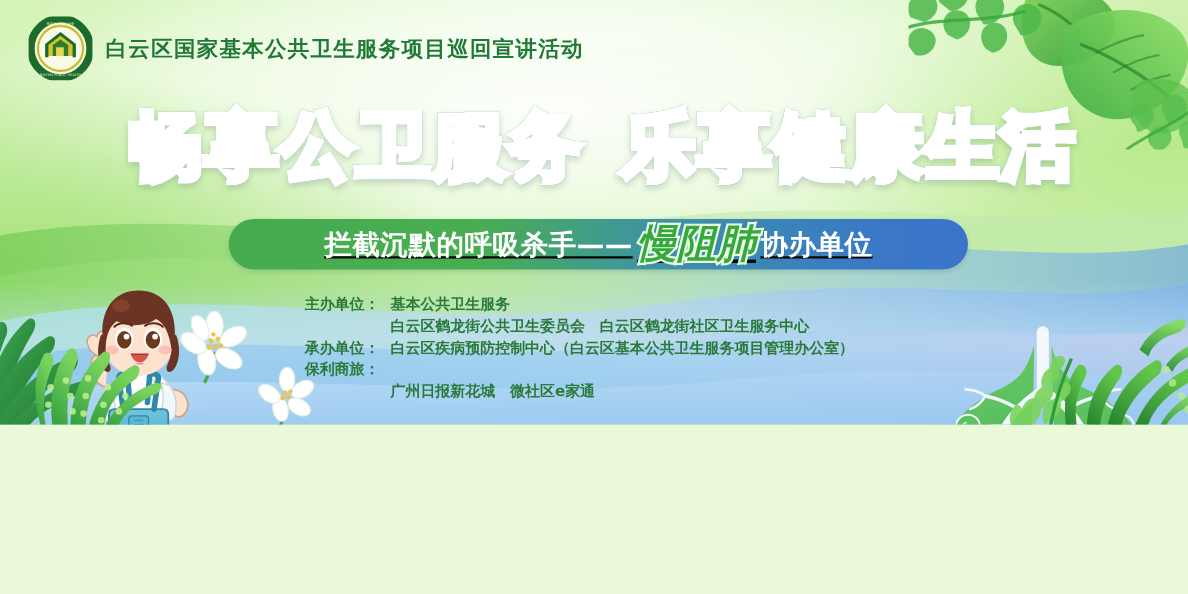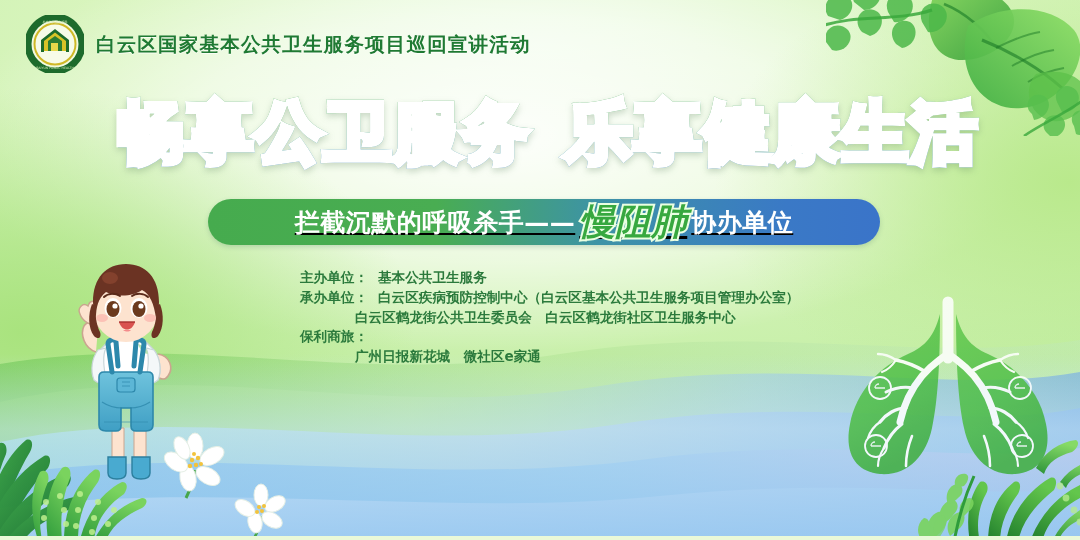--- a/index.html
+++ b/index.html
@@ -4,21 +4,21 @@
 <style>
   * { margin:0; padding:0; box-sizing:border-box; }
   html,body { width:1080px; height:540px; overflow:hidden; }
   body {
     font-family:"Liberation Sans","DejaVu Sans",sans-serif;
     background:#eaf9d8;
   }
 
   #poster {
     position:relative;
-    width:1080px; height:536px;
+    width:1080px; height:386px;
     overflow:hidden;
     background:
       radial-gradient(ellipse 90% 70% at 50% 8%, #eafbe0 0%, #d9f5be 45%, #c3eea4 100%);
     padding-left: 16px;
   }
 
   
   .bg-layer { position:absolute; inset:0; pointer-events:none; }
 
   .bg-top-glow {
@@ -97,21 +97,21 @@
 
   
   .orgs {
     position:absolute; left:277px; top:268px;
     font-size:13.6px; line-height:19.8px;
     font-weight:bold; color:#2b7a3c;
     font-family:"DejaVu Sans","Liberation Sans",sans-serif;
     white-space:nowrap;
   }
   .orow { display:flex; }
-  .olabel { width:78px; flex:0 0 78px;margin-left:23px; }
+  .olabel { width:78px; flex:0 0 78px; }
   .oindent { width:78px; flex:0 0 78px; }
   .oval { }
 
   
   .girl { position:absolute; left:62px; top:252px; width:128px; height:238px; }
 
   
   .lungs { position:absolute; left:822px; top:296px; width:252px; height:200px; opacity:.93; }
 
   
@@ -245,26 +245,26 @@
       <span class="pill-em">慢阻肺</span>
       <span class="pill-txt">协办单位</span>
   </div>
 
   <div class="orgs">
     <div class="orow">
         <span class="olabel">主办单位：</span>
         <span class="oval">基本公共卫生服务</span>
       </div>
     <div class="orow">
+        <span class="oindent"></span>
+        <span class="oval">白云区鹤龙街公共卫生委员会　白云区鹤龙街社区卫生服务中心</span>
+      </div>
+    <div class="orow">
         <span class="olabel">承办单位：</span>
         <span class="oval">白云区疾病预防控制中心（白云区基本公共卫生服务项目管理办公室）</span>
-      </div>
-    <div class="orow">
-        <span class="oindent"></span>
-        <span class="oval">白云区鹤龙街公共卫生委员会　白云区鹤龙街社区卫生服务中心</span>
       </div>
     <div class="orow">
         <span class="olabel">保利商旅：</span>
       </div>
     <div class="orow">
         <span class="oindent"></span>
         <span class="oval">广州日报新花城　微社区e家通</span>
       </div>
   </div>
 

